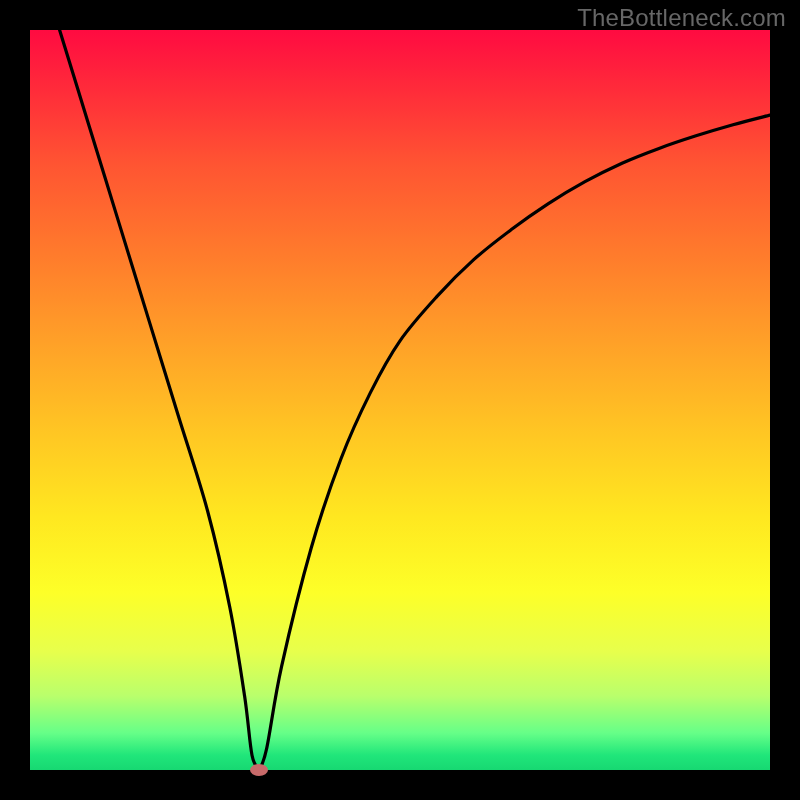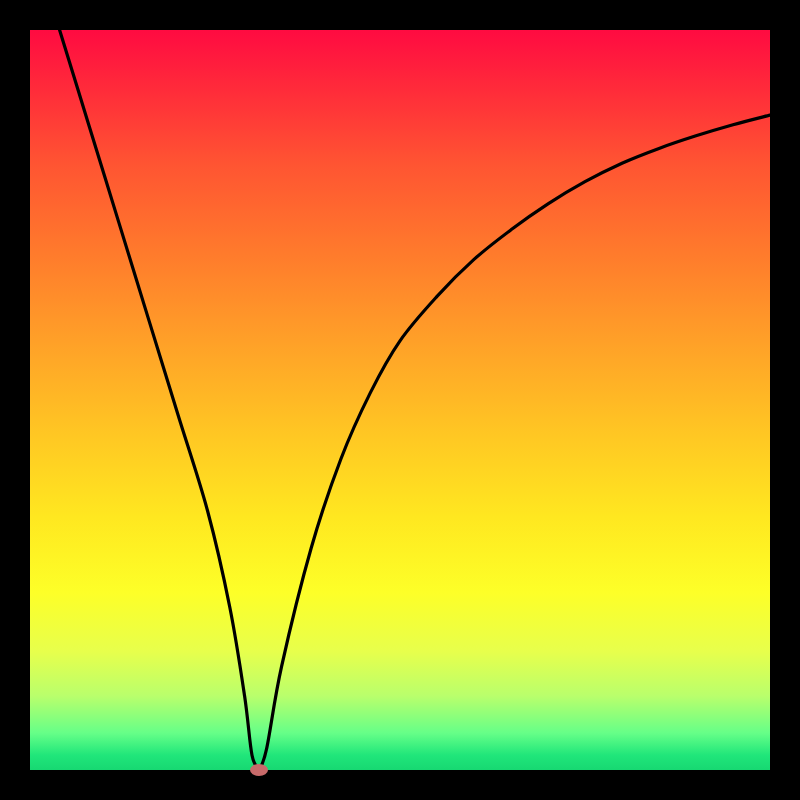--- a/index.html
+++ b/index.html
@@ -63,20 +63,21 @@
     height: 12px;
     border-radius: 50%;
     background: #c76a6a;
     transform: translate(-50%, -50%);
   }
 </style>
 </head>
 <body>
 
 <div class="frame">
+  <div class="watermark">TheBottleneck.com</div>
 
   <div class="plot">
     <svg class="curve" viewBox="0 0 740 740" preserveAspectRatio="none">
       <path id="curve-path" d="M 29.60 0.00 C 34.53 16.03, 49.33 64.13, 59.20 96.20 C 69.07 128.27, 78.93 160.33, 88.80 192.40 C 98.67 224.47, 108.53 256.53, 118.40 288.60 C 128.27 320.67, 138.13 352.73, 148.00 384.80 C 157.87 416.87, 168.97 448.93, 177.60 481.00 C 186.23 513.07, 193.63 546.37, 199.80 577.20 C 205.97 608.03, 210.90 641.33, 214.60 666.00 C 218.30 690.67, 219.53 712.87, 222.00 725.20 C 224.47 737.53, 228.17 737.53, 229.40 740.00 L 229.40 740.00 C 230.63 736.30, 233.10 735.07, 236.80 717.80 C 240.50 700.53, 244.20 669.70, 251.60 636.40 C 259.00 603.10, 271.33 552.53, 281.20 518.00 C 291.07 483.47, 300.93 455.10, 310.80 429.20 C 320.67 403.30, 330.53 382.33, 340.40 362.60 C 350.27 342.87, 358.90 326.83, 370.00 310.80 C 381.10 294.77, 394.67 279.97, 407.00 266.40 C 419.33 252.83, 431.67 240.50, 444.00 229.40 C 456.33 218.30, 468.67 209.05, 481.00 199.80 C 493.33 190.55, 505.67 181.92, 518.00 173.90 C 530.33 165.88, 542.67 158.48, 555.00 151.70 C 567.33 144.92, 579.67 138.75, 592.00 133.20 C 604.33 127.65, 616.67 122.96, 629.00 118.40 C 641.33 113.84, 653.67 109.77, 666.00 105.82 C 678.33 101.87, 690.67 98.17, 703.00 94.72 C 715.33 91.27, 733.83 86.70, 740.00 85.10 " stroke="#000" stroke-width="3.2" fill="none" stroke-linejoin="round" stroke-linecap="round"></path>
     </svg>
     <div class="marker" id="min-marker" style="left: 229.4px; top: 740px; background: rgb(199, 106, 106);"></div>
   </div>
 </div>
 
 </body></html>

